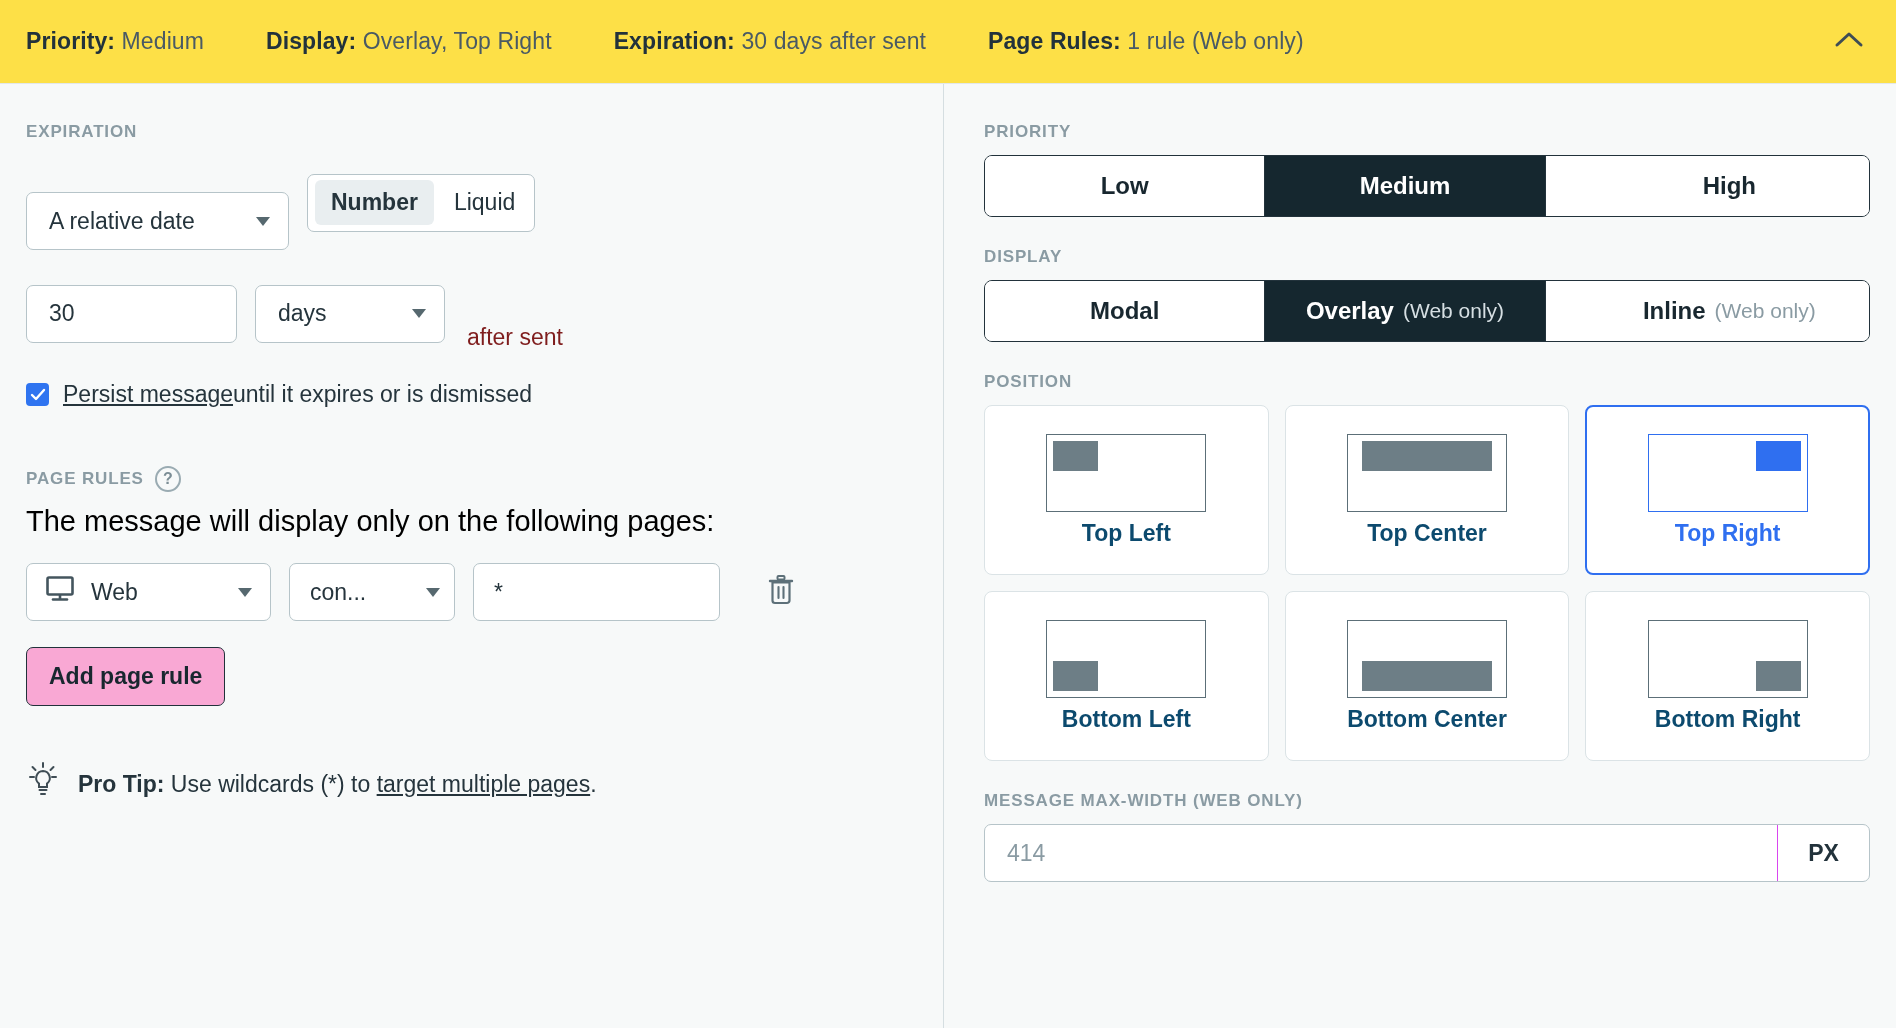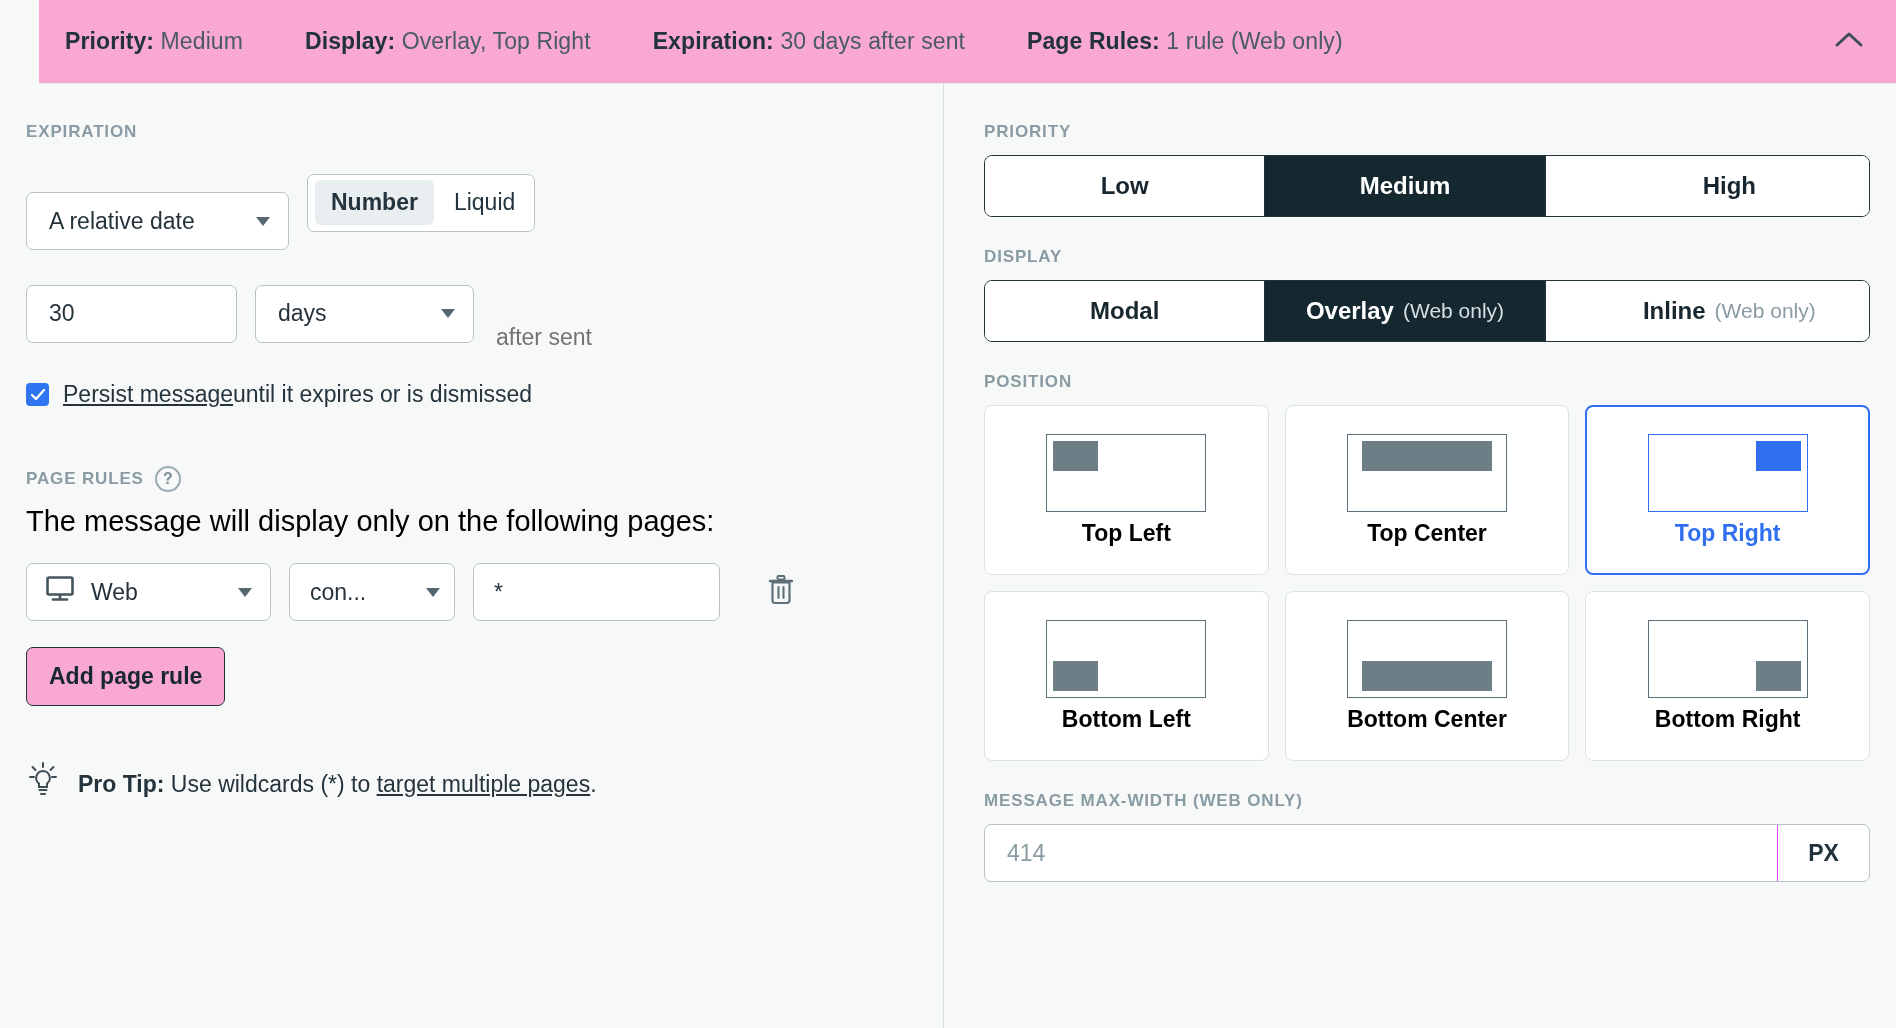--- a/index.html
+++ b/index.html
@@ -8,28 +8,27 @@
     font-family: "Liberation Sans", sans-serif;
     background: #f7f9f9;
     color: #25343c;
     overflow: hidden;
   }
   .page { position: relative; width: 1896px; height: 1028px; display: flex; flex-direction: column; }
 
   
   .summary-bar {
     height: 84px;
-    background: #f9a8d4;
+    background: #fde047;
     border-bottom: 1px solid #e3e8ea;
     display: flex;
     align-items: center;
     padding: 0 12px 0 26px;
     flex: 0 0 84px;
     position: relative;
-    margin-left: 39px;
   }
   .summary-item {
     font-size: 23px;
     color: #4a5a64;
     margin-right: 62px;
     white-space: nowrap;
     letter-spacing: .1px;
   }
   .summary-item b { color: #22323b; font-weight: 700; }
   .collapse-btn {
@@ -108,22 +107,22 @@
     padding: 9px 16px;
     border-radius: 6px;
     cursor: pointer;
     color: #25343c;
   }
   .toggle-opt.active { background: #e9eef0; font-weight: 700; }
 
   
   .row2 { margin-top: 26px; }
   .num-input { width: 211px; padding: 0 22px; }
-  .unit-select { width: 219px; margin-left: 18px; }
-  .after-sent { margin-left: 22px; font-size: 23px; color: #737373; margin-top: 48px; }
+  .unit-select { width: 190px; margin-left: 18px; }
+  .after-sent { margin-left: 22px; font-size: 23px; color: #7f1d1d; margin-top: 48px; }
 
   
   .check-row { display: flex; align-items: center; margin-top: 30px; font-size: 23px; }
   .checkbox {
     width: 23px; height: 23px;
     background: #2f74f0;
     border-radius: 4px;
     margin-right: 14px;
     display: flex; align-items: center; justify-content: center;
     cursor: pointer;
@@ -221,21 +220,21 @@
     background: #fff;
     position: relative;
   }
   .pos-card.selected .pos-thumb { border-color: #2f6ff0; }
   .pos-thumb i {
     position: absolute;
     display: block;
     background: #6d7e86;
   }
   .pos-card.selected .pos-thumb i { background: #2f6ff0; }
-  .pos-label { font-size: 23px; font-weight: 700; color: #000000; }
+  .pos-label { font-size: 23px; font-weight: 700; color: #0c4a6e; }
   .pos-card.selected .pos-label { color: #2f6ff0; }
 
   .maxw-wrap {
     display: flex;
     border: 1px solid #b6c4c9;
     border-radius: 7px;
     height: 58px;
     background: #fff;
     overflow: hidden;
   }

